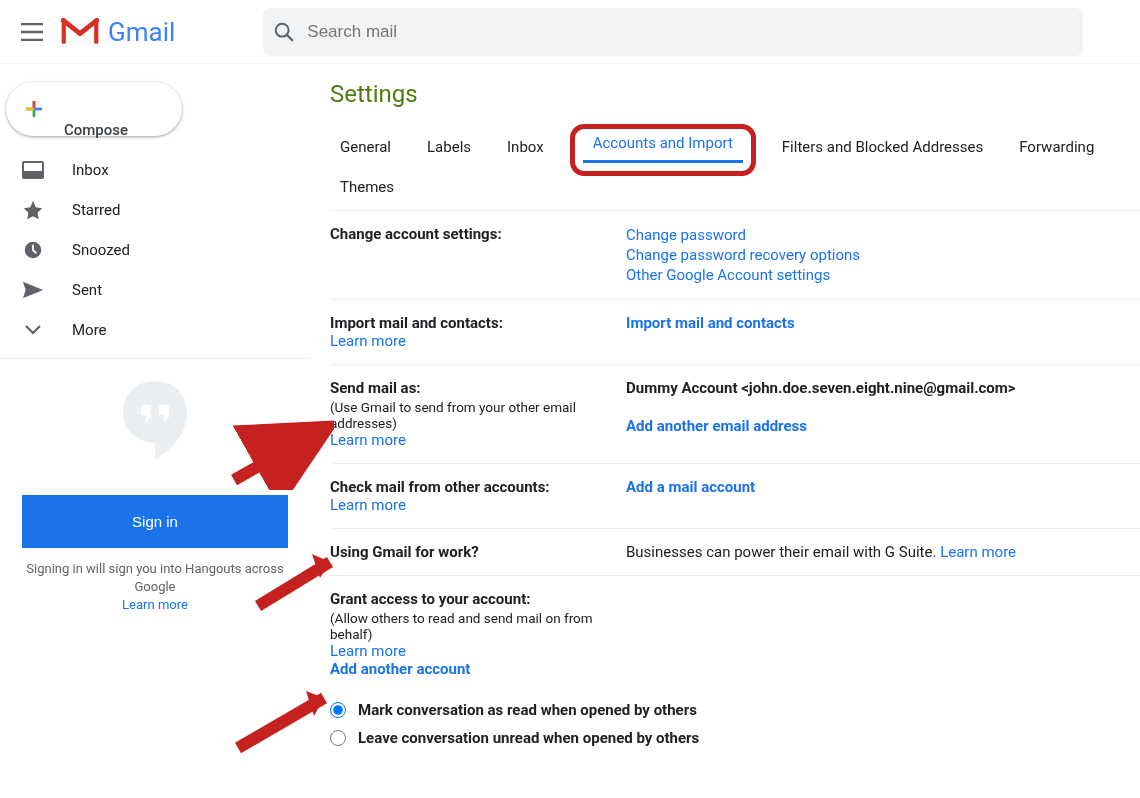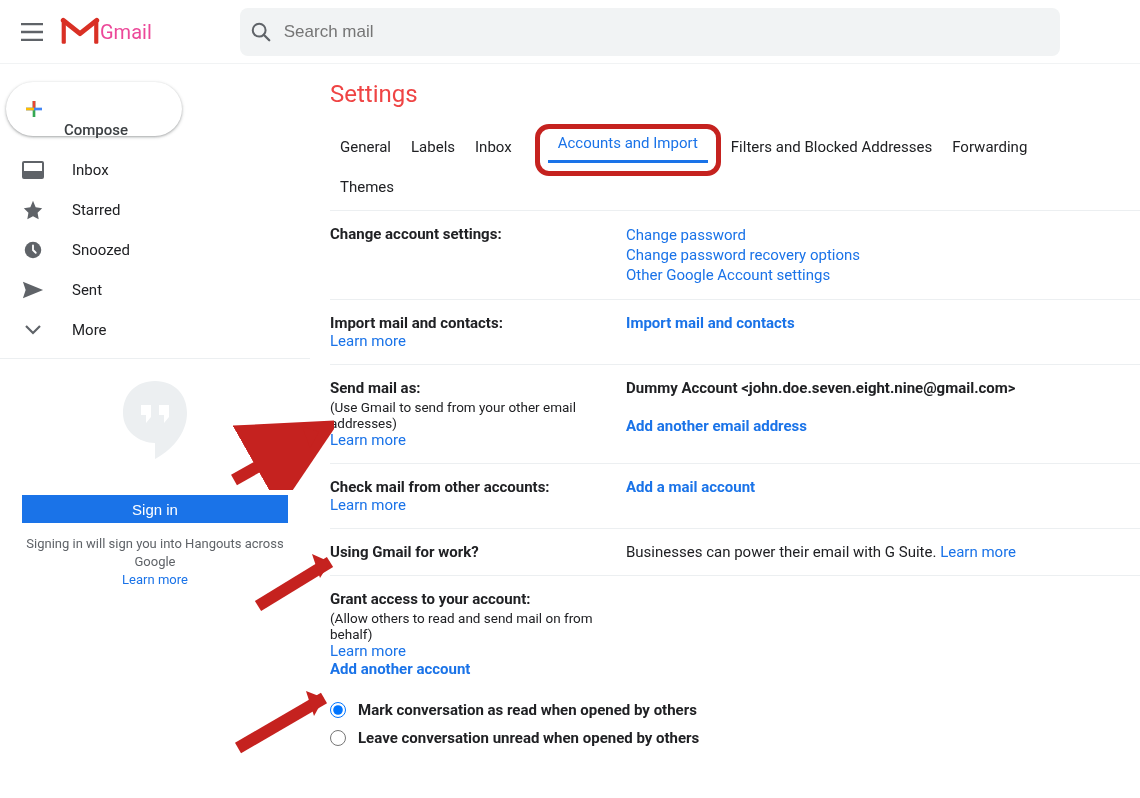--- a/index.html
+++ b/index.html
@@ -3,50 +3,50 @@
 <meta charset="utf-8">
 <style>
   * { box-sizing: border-box; margin: 0; padding: 0; }
   body { font-family: 'Google Sans', Roboto, Arial, sans-serif; color: #202124; width: 1140px; height: 798px; overflow: hidden; background: #fff; }
   
   
   .header { display: flex; align-items: center; height: 64px; padding: 0 8px; border-bottom: 1px solid #f1f3f4; }
   .menu-btn { width: 48px; height: 48px; display: flex; align-items: center; justify-content: center; border-radius: 50%; cursor: pointer; }
   .logo-wrap { display: flex; align-items: center; padding: 0 8px 0 4px; }
   .logo-icon { width: 40px; height: 30px; }
-  .logo-text { font-size: 20px; color: #ec4899; }
+  .logo-text { font-size: 26px; color: #3b82f6; padding-left: 8px; }
   .search-bar { flex: 1; margin-left: 80px; height: 48px; background: #f1f3f4; border-radius: 8px; display: flex; align-items: center; padding: 0 10px; max-width: 820px; justify-content: center; }
   .search-bar input { border: none; background: transparent; outline: none; font-size: 17px; padding-left: 12px; flex: 1; color: #5f6368; }
   
   
   .main-wrap { display: flex; height: calc(100% - 64px); }
   .sidebar { width: 310px; padding-top: 12px; border-right: none; display: flex; flex-direction: column; }
   .compose-btn { margin: 6px 0 14px 6px; width: 176px; height: 54px; border-radius: 28px; box-shadow: 0 1px 2px rgba(60,64,67,.3),0 1px 3px 1px rgba(60,64,67,.15); display: flex; align-items: center; padding-left: 12px; cursor: pointer; background: #fff; }
   .compose-plus { width: 32px; height: 32px; }
   .compose-label { font-size: 15px; color: #3c4043; padding-left: 14px; font-weight: 500; margin-top: 41px; }
   .nav { list-style: none; }
   .nav li { display: flex; align-items: center; height: 40px; padding-left: 22px; cursor: pointer; border-radius: 0 20px 20px 0; }
   .nav li .nav-icon { width: 22px; height: 22px; display: flex; align-items: center; justify-content: center; color: #5f6368; }
   .nav li .nav-label { font-size: 15px; color: #202124; padding-left: 28px; }
   .sidebar-divider { border-top: 1px solid #eceff1; margin-top: 8px; }
   
   .hangouts { text-align: center; padding-top: 16px; }
   .hangouts-icon { width: 76px; height: 88px; margin: 0 auto 32px auto; }
-  .signin-btn { background: #1a73e8; color: #fff; font-size: 15px; font-weight: 500; border: none; width: 266px; height: 28px; cursor: pointer; margin: 0 auto; display: block; }
+  .signin-btn { background: #1a73e8; color: #fff; font-size: 15px; font-weight: 500; border: none; width: 266px; height: 53px; cursor: pointer; margin: 0 auto; display: block; }
   .hangouts-text { font-size: 13px; color: #5f6368; line-height: 18px; padding: 12px 26px 0 26px; }
   .hangouts-text a { color: #1a73e8; text-decoration: none; }
   
   
   .content { flex: 1; padding: 16px 0 0 20px; overflow: hidden; }
-  .settings-title { font-size: 24px; color: #ef4444; padding-bottom: 12px; }
+  .settings-title { font-size: 24px; color: #4d7c0f; padding-bottom: 12px; }
   .tabs-row { border-bottom: 1px solid #eceff1; }
-  .tabs { display: flex; flex-wrap: wrap; gap: 0; padding: 10px 0 0 0; }
+  .tabs { display: flex; flex-wrap: wrap; gap: 16px; padding: 10px 0 0 0; }
   .tab { font-size: 15px; color: #202124; padding: 8px 10px 14px 10px; cursor: pointer; white-space: nowrap; }
   .tab.active { color: #1a73e8; border-bottom: 3px solid #1a73e8; }
-  .highlight-box { border: 5px solid #c5221f; border-radius: 14px; padding: 4px 8px 10px 8px; margin: -6px 0 -6px 13px; display: inline-block; }
+  .highlight-box { border: 5px solid #c5221f; border-radius: 14px; padding: 4px 8px 10px 8px; margin: -6px 0 -6px 0; display: inline-block; }
   
   .settings-body { padding-top: 0; }
   .section { display: flex; border-bottom: 1px solid #eceff1; padding: 14px 10px 14px 0; }
   .section-left { width: 296px; font-size: 15px; color: #202124; }
   .section-left .heading { font-weight: 700; font-size: 15px; }
   .section-left .sub { font-size: 13.5px; color: #202124; font-weight: 400; padding-top: 2px; }
   .section-right { flex: 1; font-size: 15px; }
   .link { color: #1a73e8; text-decoration: none; cursor: pointer; }
   .link-bold { font-weight: 700; color: #1a73e8; cursor: pointer; }
   .rline { padding: 1px 0; }

